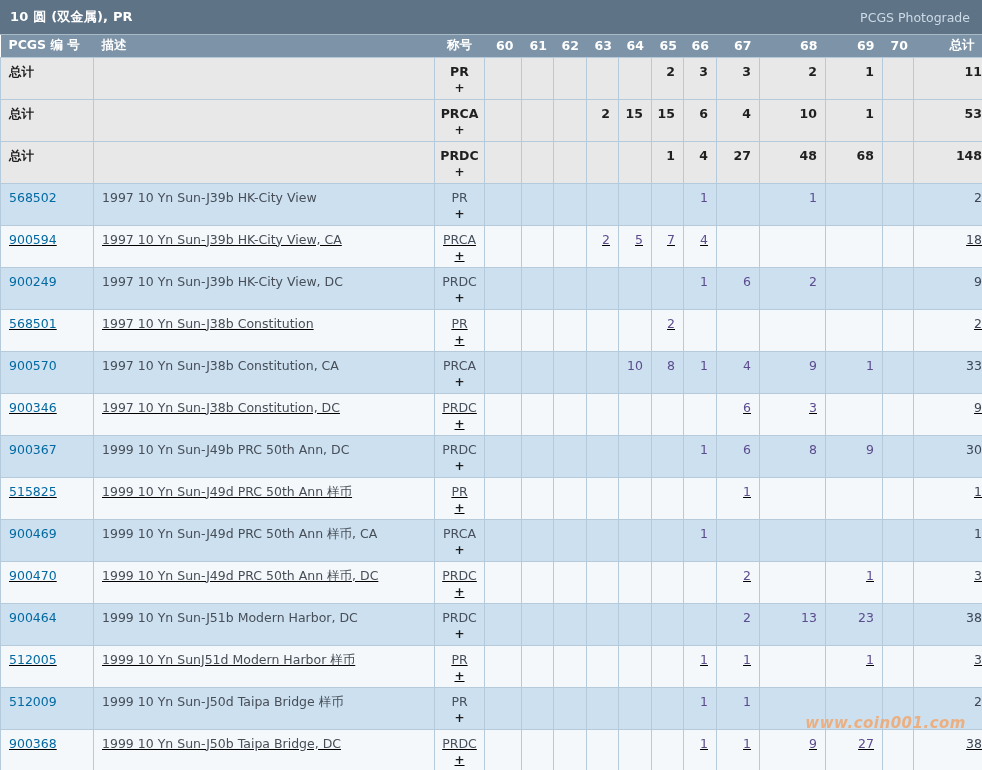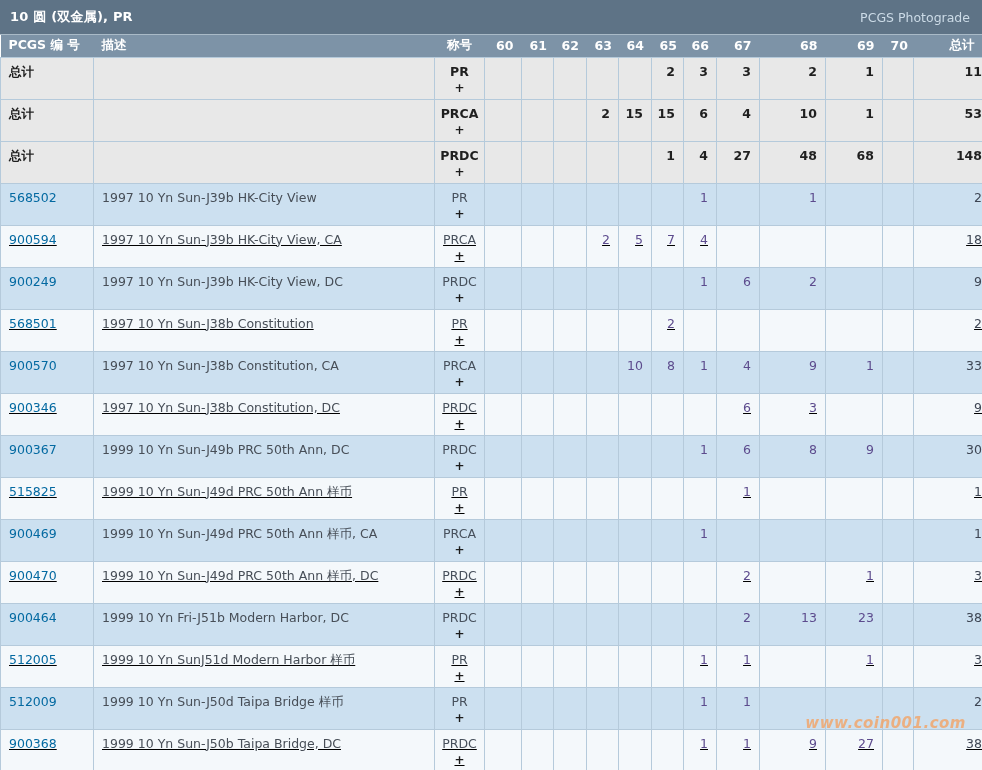--- a/index.html
+++ b/index.html
@@ -345,21 +345,21 @@
         <td class="c-num"></td>
         <td class="c-num"></td>
         <td class="c-num">2</td>
         <td class="c-num"></td>
         <td class="c-num">1</td>
         <td class="c-num"></td>
         <td class="c-total">3</td>
       </tr>
       <tr class="row-blue">
         <td class="c-pcgs"><span class="pcgs-link">900464</span></td>
-        <td class="c-desc">1999 10 Yn Fri-J51b Modern Harbor, DC</td>
+        <td class="c-desc">1999 10 Yn Sun-J51b Modern Harbor, DC</td>
         <td class="c-desig"><span>PRDC</span><span class="desig-plus">+</span></td>
         <td class="c-num"></td>
         <td class="c-num"></td>
         <td class="c-num"></td>
         <td class="c-num"></td>
         <td class="c-num"></td>
         <td class="c-num"></td>
         <td class="c-num"></td>
         <td class="c-num">2</td>
         <td class="c-num">13</td>

